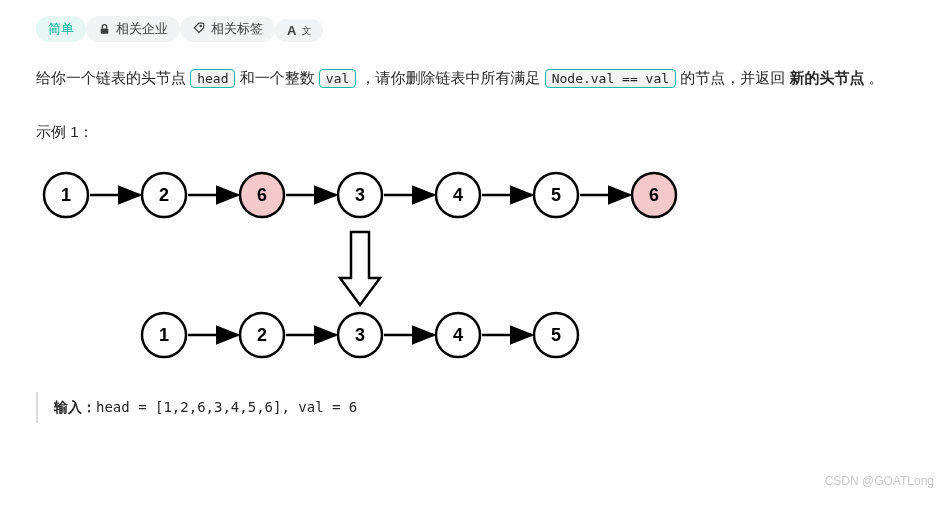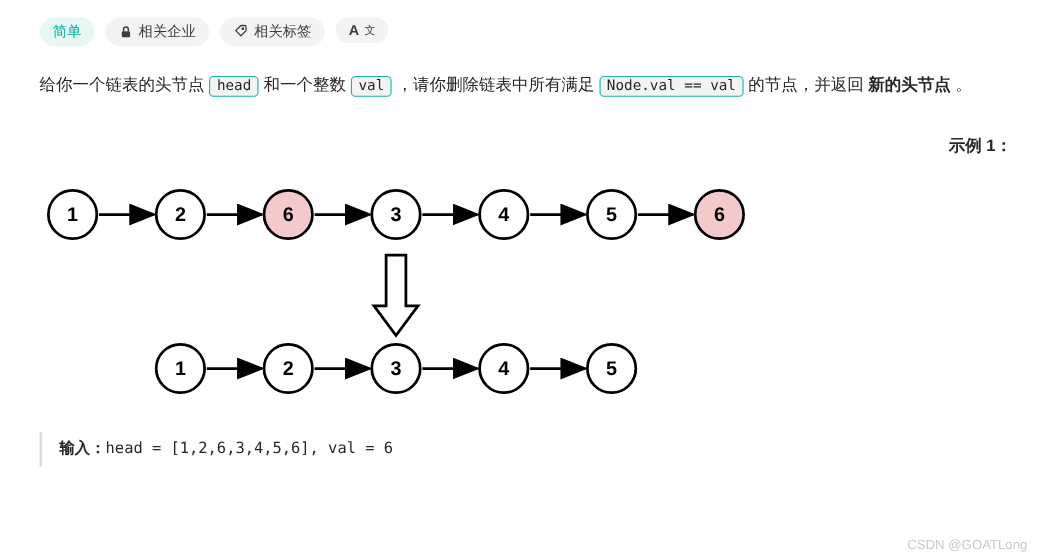--- a/index.html
+++ b/index.html
@@ -7,23 +7,22 @@
     font-family: -apple-system, BlinkMacSystemFont, "Segoe UI", "PingFang SC", "Microsoft YaHei", sans-serif;
     background: #fff;
     color: #262626;
     width: 948px;
     height: 508px;
     position: relative;
     padding: 16px 28px 10px 36px;
   }
   .tags-row {
     display: flex;
-    gap: 10px;
     margin-bottom: 22px;
-    align-items: flex-start;
+    align-items: flex-end;
   }
   .tag {
     display: inline-flex;
     align-items: center;
     gap: 5px;
     padding: 4px 12px;
     border-radius: 14px;
     background: #f2f3f4;
     font-size: 13px;
     color: #3c3c3c;
@@ -44,40 +43,39 @@
     background: #f3f3f3;
     border: 1px solid #14b8a6;
     border-radius: 4px;
     padding: 1px 6px;
     font-family: Menlo, Consolas, monospace;
     font-size: 13px;
     color: #262626;
   }
   .bold { font-weight: 700; }
   .example-label {
-    font-weight: 700;
+    font-weight: 400;
     font-size: 15px;
     margin-bottom: 18px;
-    text-align: right;
   }
   .diagram {
     margin: 10px 0 18px 0;
   }
   .io-block {
     border-left: 2px solid #d9d9d9;
     padding: 4px 0 4px 16px;
     font-family: Menlo, Consolas, monospace;
     font-size: 14px;
     line-height: 1.7;
     color: #262626;
   }
   .io-block .label { font-weight: 700; }
   .watermark {
     position: absolute;
-    bottom: 6px;
+    bottom: 20px;
     right: 14px;
     font-size: 12px;
     color: #c9c9c9;
   }
 </style>
 </head>
 <body>
 
 <div class="tags-row">
   <span class="tag difficulty">简单</span>

